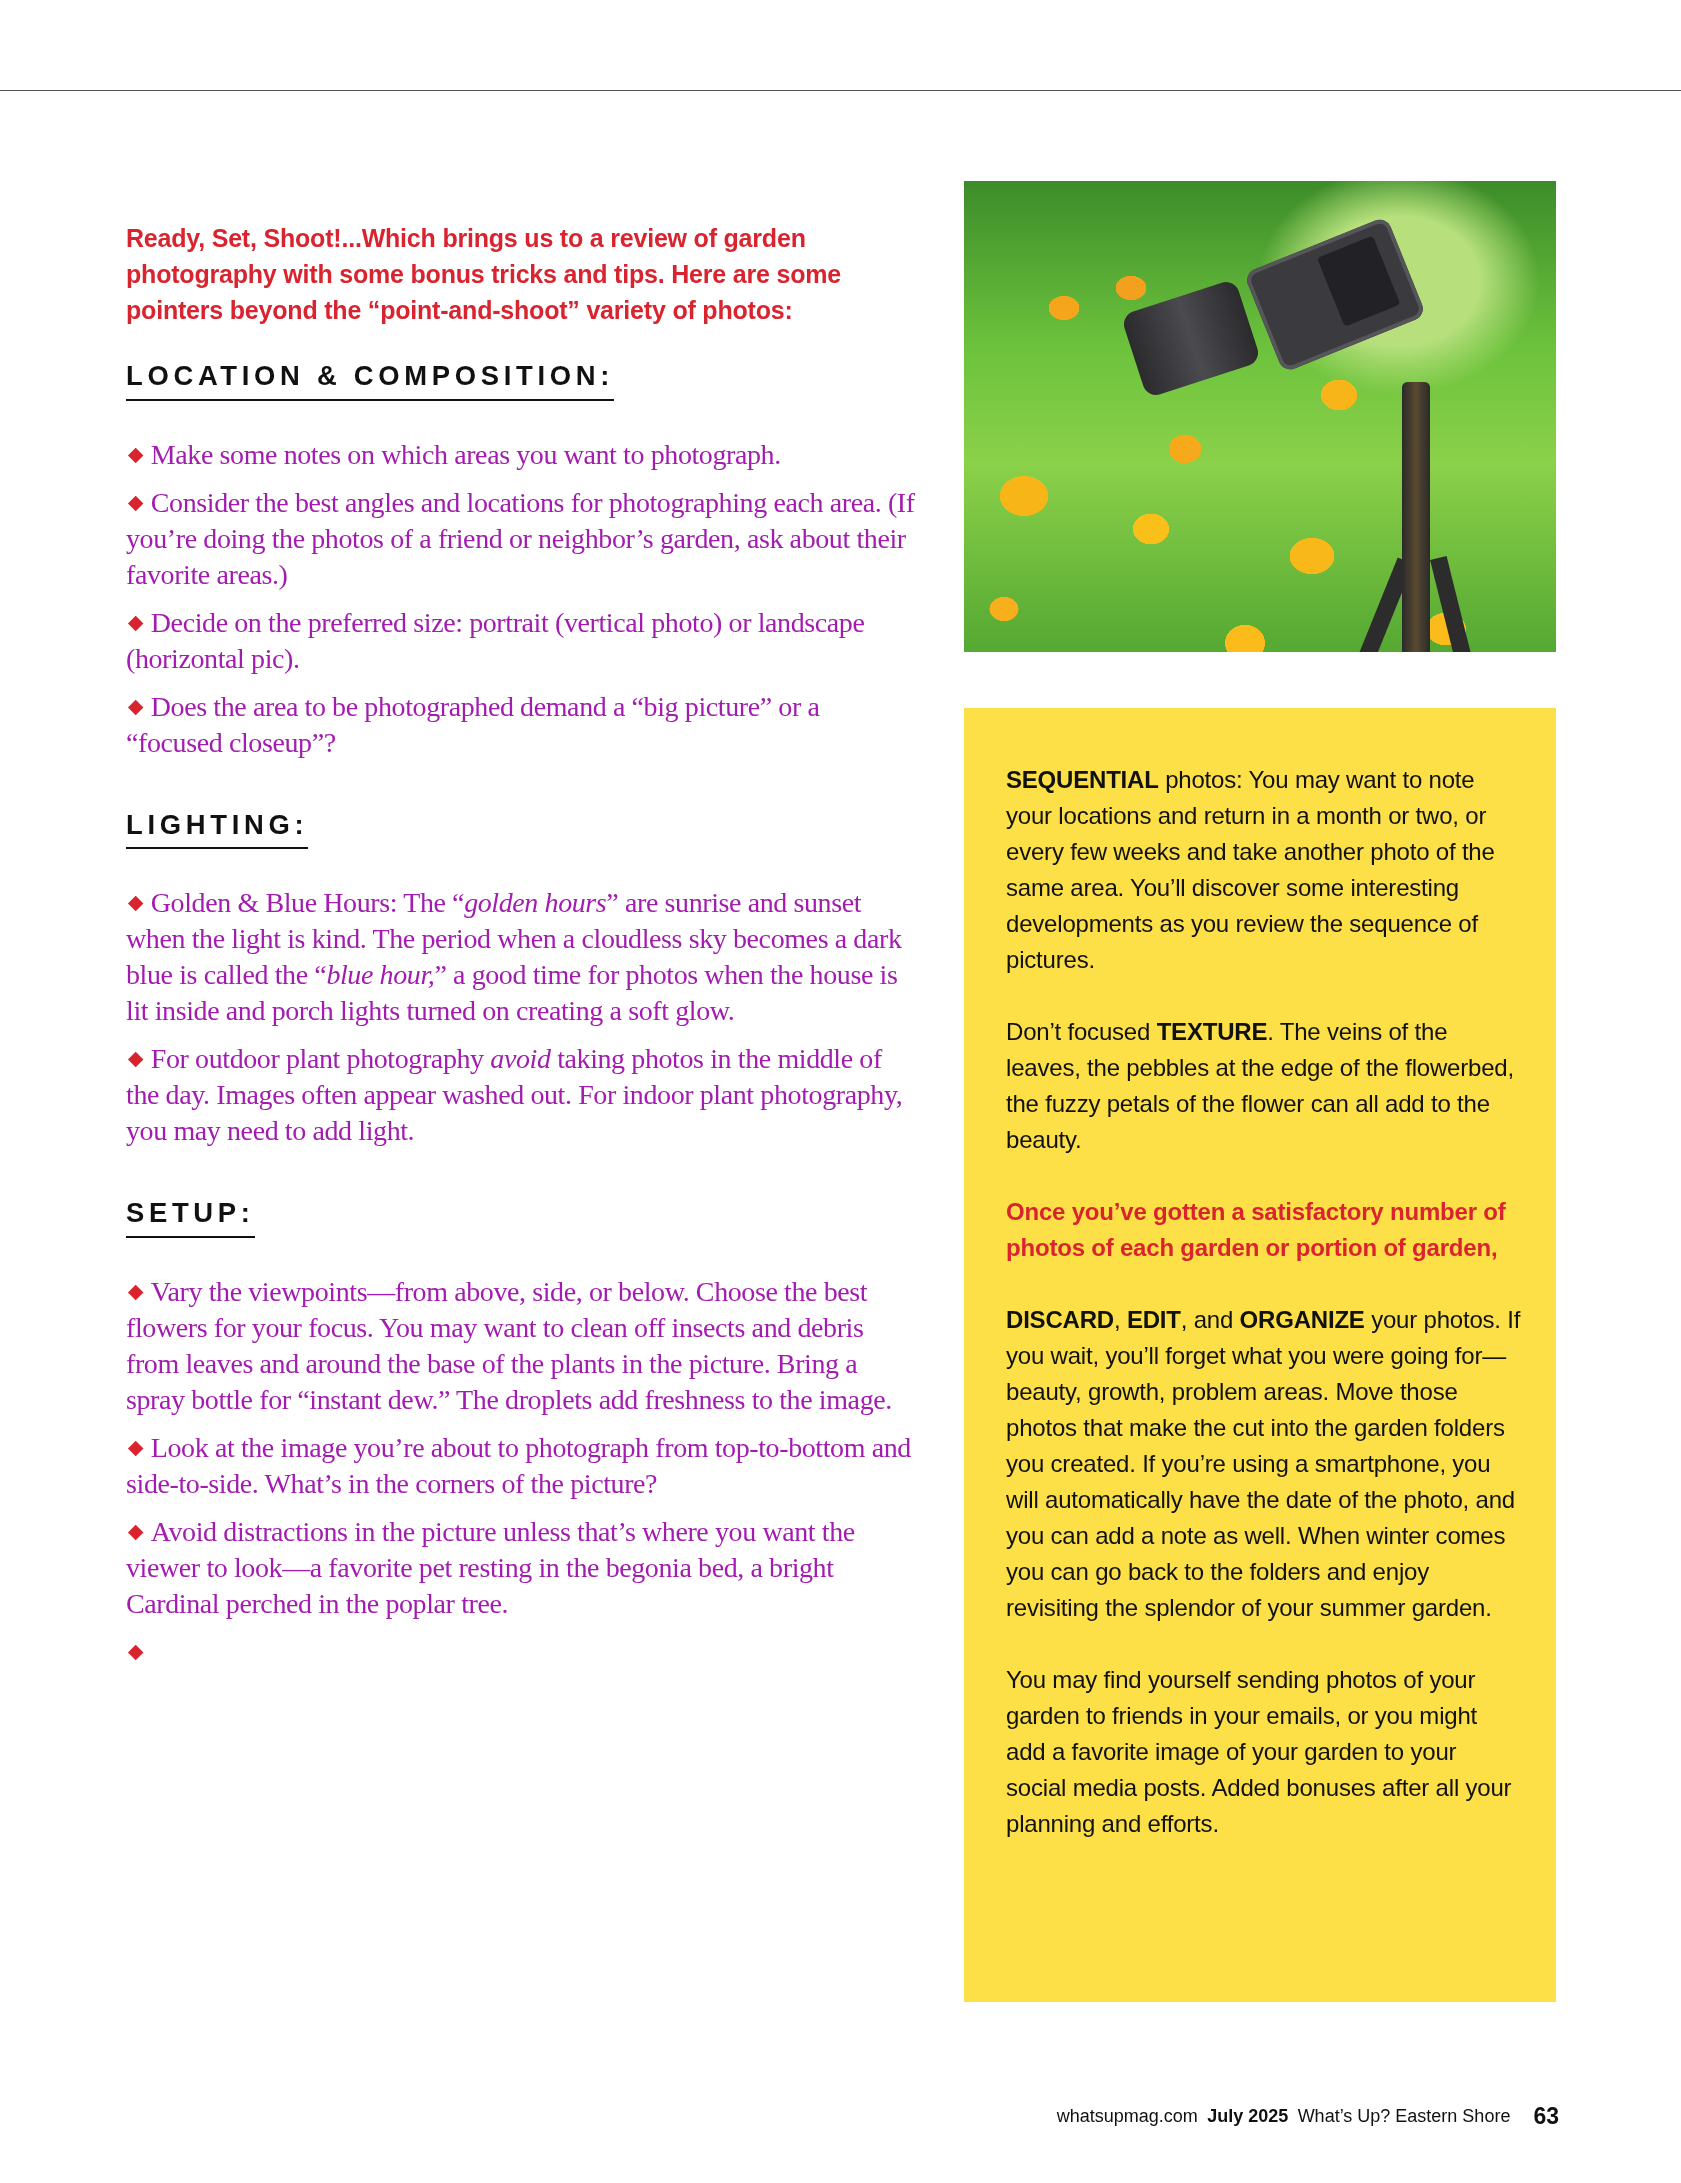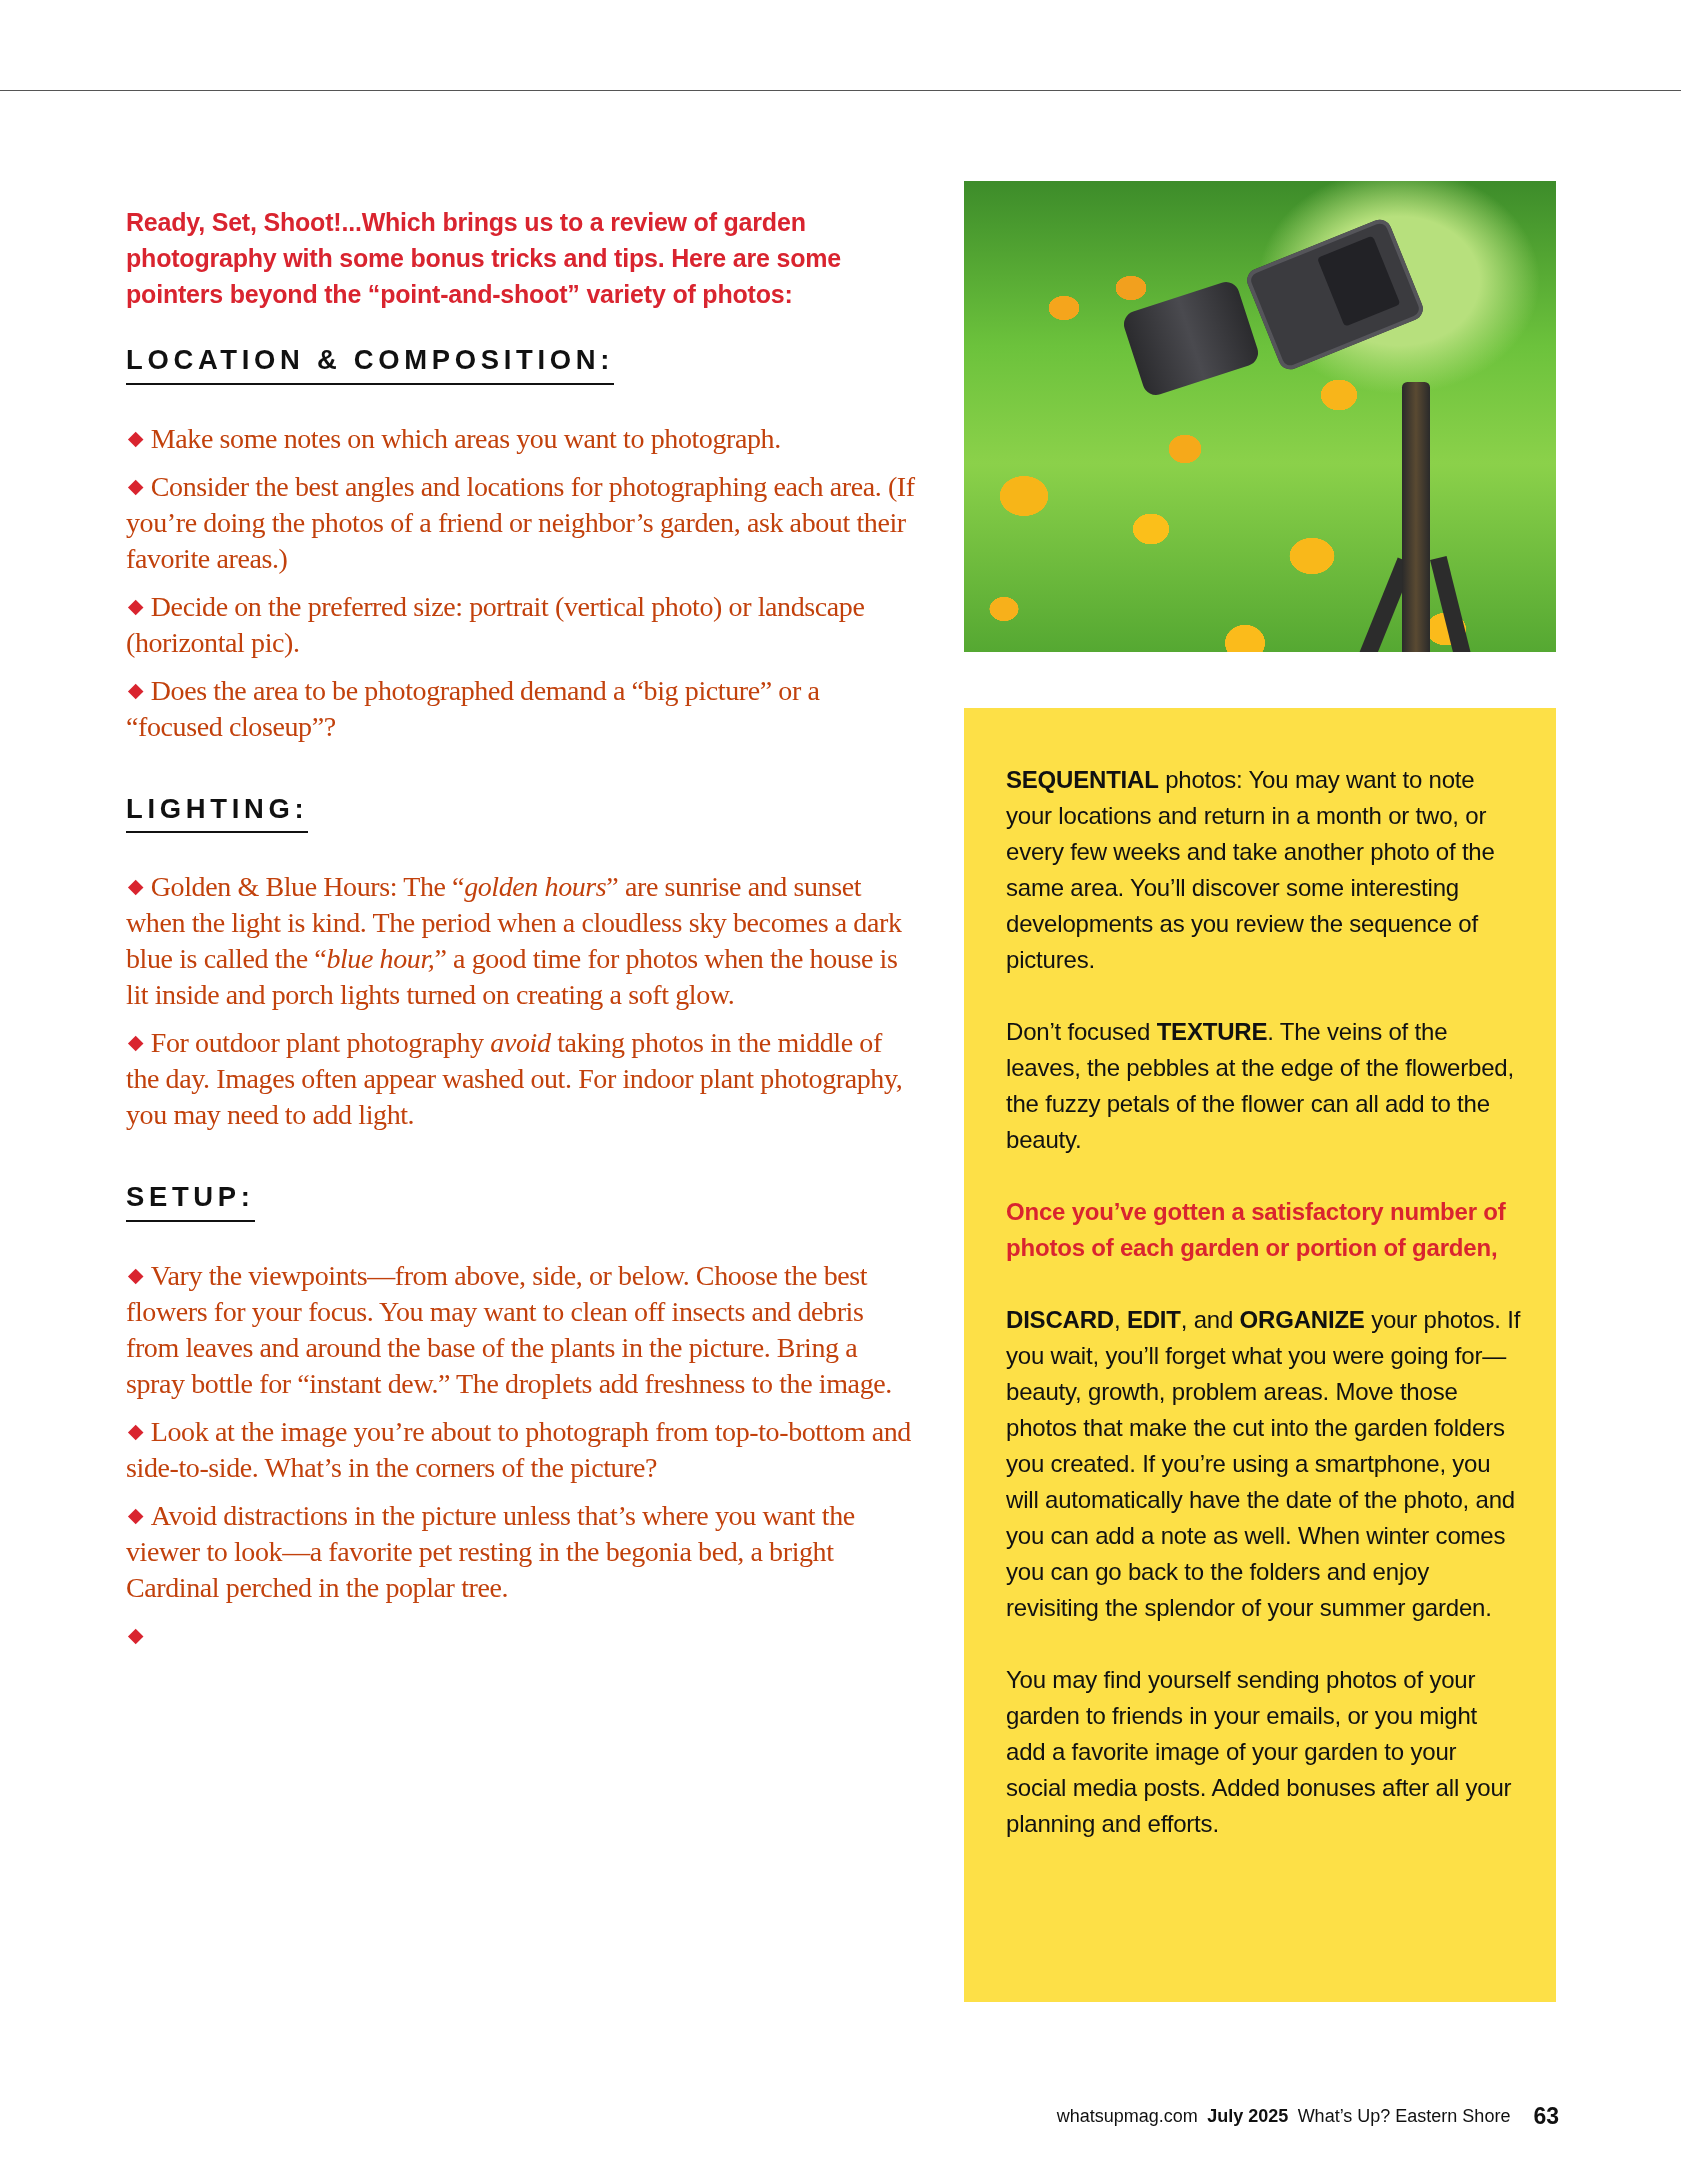--- a/index.html
+++ b/index.html
@@ -19,21 +19,21 @@
       left: 0;
       top: 90px;
       width: 1681px;
       height: 1.3px;
       background: #555555;
     }
     
     .left-col {
       position: absolute;
       left: 126px;
-      top: 204px;
+      top: 220px;
       width: 790px;
     }
     .intro {
       font-family: "Liberation Sans", sans-serif;
       font-weight: bold;
       color: #d9242f;
       font-size: 25px;
       line-height: 36px;
       margin: 0;
       letter-spacing: -0.2px;
@@ -57,21 +57,21 @@
       list-style: none;
       margin: 36px 0 0 0;
       padding: 0;
     }
     .bullets li {
       font-family: "Liberation Serif", serif;
       font-size: 28px;
       line-height: 36px;
       margin-bottom: 12px;
       letter-spacing: -0.4px;
-      color: #c2410c;
+      color: #a21caf;
     }
     .diamond {
       display: inline-block;
       width: 11.4px;
       height: 11.4px;
       background: #d9242f;
       transform: rotate(45deg);
       margin: 0 9.4px 4px 4px;
       vertical-align: middle;
     }

